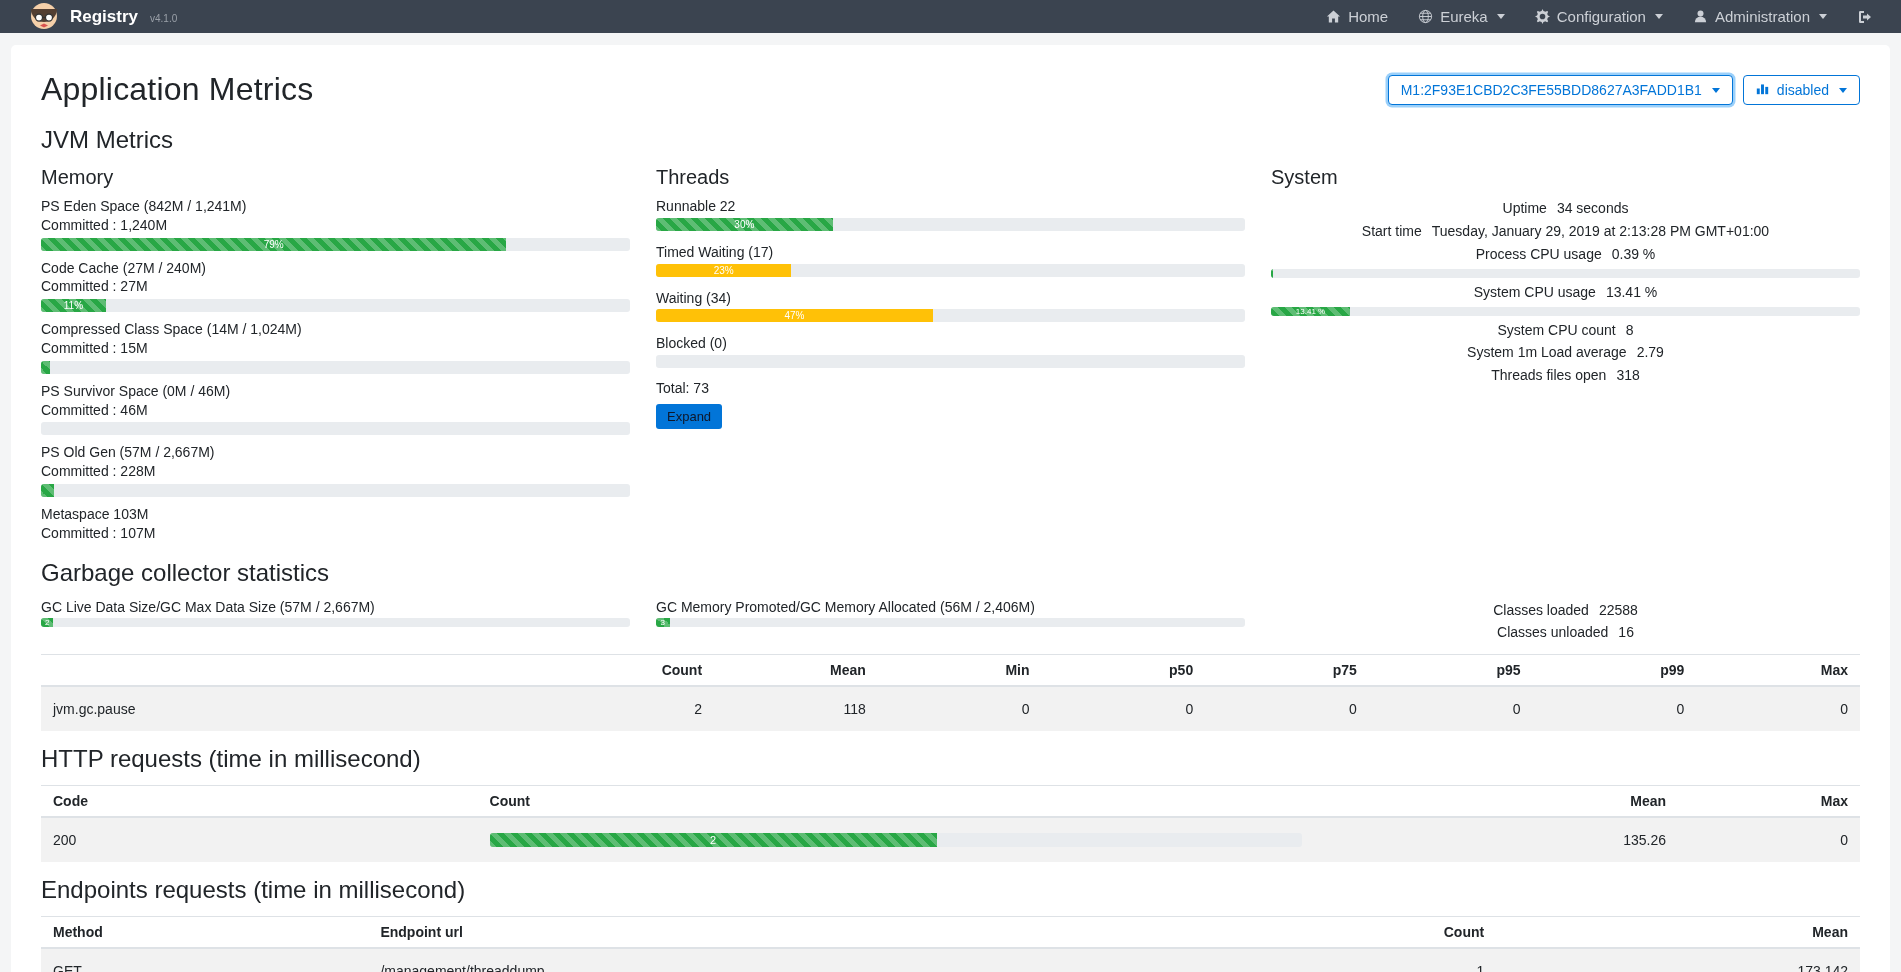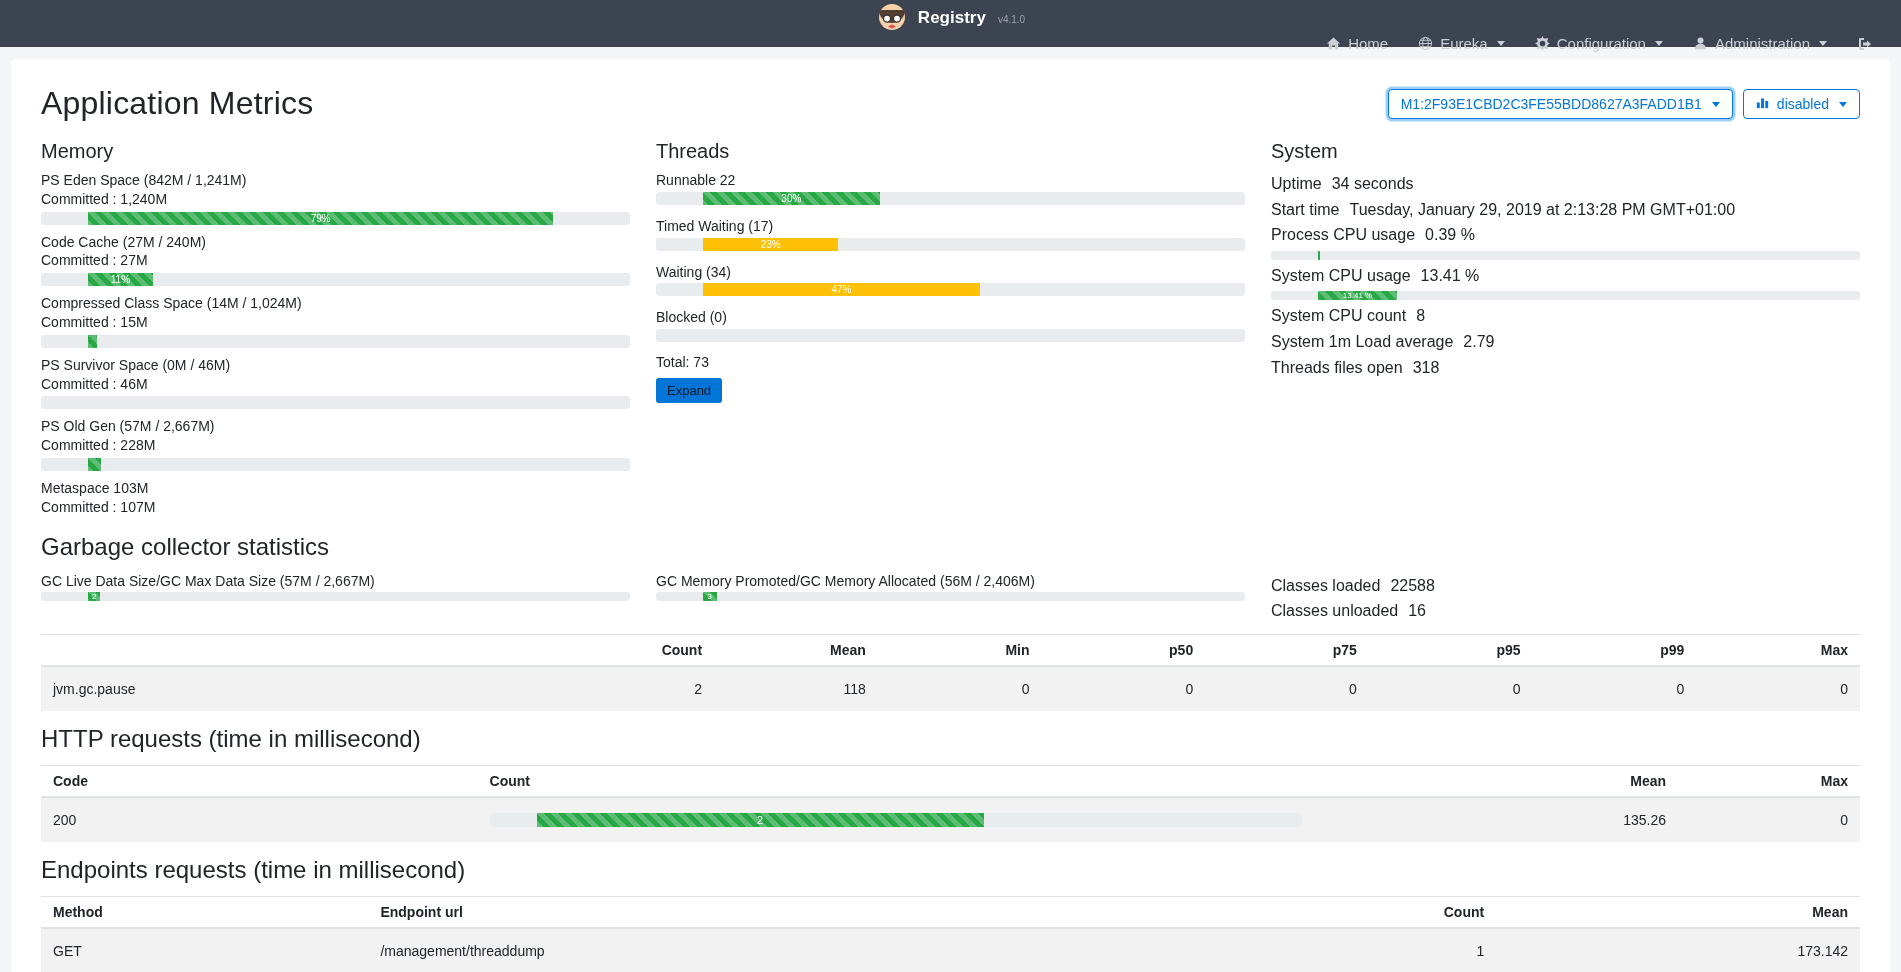--- a/index.html
+++ b/index.html
@@ -4,21 +4,21 @@
 <style>
   :root{
     --success:#28a745; --warning:#ffc107; --primary:#0275d8;
     --navbar_bg:#3b4450; --navbar_text:#ccd0d6; --track:#e9ecef;
   }
   *{box-sizing:border-box;margin:0;padding:0;}
   html,body{width:1901px;height:972px;overflow:hidden;}
   body{background:#f4f5f6;font-family:"Liberation Sans",sans-serif;color:#212529;font-size:14px;}
 
   
-  .navbar{height:47px;background:var(--navbar_bg);display:flex;align-items:center;padding:0 28px;flex-direction:column;}
+  .navbar{height:33px;background:var(--navbar_bg);display:flex;align-items:center;padding:0 28px;}
   .brand{display:flex;align-items:center;gap:10px;cursor:pointer;text-decoration:none;}
   .brand-name{color:#fff;font-weight:700;font-size:17px;}
   .brand-version{color:#9aa0a8;font-size:10px;margin-left:2px;margin-top:4px;}
   .nav-right{margin-left:auto;display:flex;align-items:center;gap:30px;font-size:15px;}
   .nav-item{color:var(--navbar_text);display:inline-flex;align-items:center;gap:7px;cursor:pointer;text-decoration:none;}
   .nav-item svg{display:block;}
   .caret{display:inline-block;width:0;height:0;border-left:4px solid transparent;border-right:4px solid transparent;border-top:5px solid currentColor;margin-left:2px;}
 
   
   .card{margin:12px 11px 0;background:#fff;border-radius:5px;padding:26px 30px 40px;min-height:1200px;}
@@ -35,33 +35,33 @@
 
   
   .progress{background:var(--track);border-radius:3px;overflow:hidden;height:13px;}
   .progress.thin{height:9px;}
   .progress.http-bar{height:14px;}
   .progress-fill{height:100%;background:var(--success);color:#fff;font-size:10px;
     display:flex;align-items:center;justify-content:center;white-space:nowrap;}
   .progress.thin .progress-fill{font-size:8px;}
   .progress.http-bar .progress-fill{font-size:11px;}
   .progress-fill.warning{background:var(--warning);}
-  .striped{background-image:linear-gradient(45deg,rgba(255,255,255,.25) 25%,transparent 25%,transparent 50%,rgba(255,255,255,.25) 50%,rgba(255,255,255,.25) 75%,transparent 75%,transparent);background-size:14px 14px;margin-left:47px;}
+  .striped{background-image:linear-gradient(45deg,rgba(255,255,255,.25) 25%,transparent 25%,transparent 50%,rgba(255,255,255,.25) 50%,rgba(255,255,255,.25) 75%,transparent 75%,transparent);background-size:14px 14px;}
 
   
   .metric{margin-bottom:2px;}
   .metric-line{font-size:14px;line-height:1.2;padding:1px 0;}
   .metric .progress{margin:3px 0 8px;}
   .thread-item .metric-line{margin-bottom:2px;}
   .thread-item .progress{margin:2px 0 12px;}
   .total-line{font-size:14px;margin:4px 0 8px;}
   .btn-primary{background:var(--primary);color:#0f172a;border:none;border-radius:3px;padding:5px 11px;
     font-size:13px;cursor:pointer;font-family:"Liberation Sans",sans-serif;}
 
-  .sysrow{display:flex;justify-content:flex-start;font-size:16px;padding:2px 0;line-height:1.35;gap:10px;}
+  .sysrow{display:flex;justify-content:center;font-size:14px;padding:2px 0;line-height:1.35;gap:10px;}
   .sysrow .val{text-align:right;white-space:nowrap;}
   .sysbar{margin:3px 0;}
 
   
   table{width:100%;border-collapse:collapse;font-size:14px;margin-bottom:6px;}
   th,td{padding:7px 12px;border-top:1px solid #dee2e6;text-align:left;}
   td{padding:14px 12px;}
   thead th{border-bottom:2px solid #dee2e6;font-weight:700;}
   tbody tr:nth-child(odd){background:#f2f2f2;}
   .ta-r{text-align:right;}
@@ -151,20 +151,21 @@
               <rect x="1" y="8" width="3.6" height="7"></rect>
               <rect x="6.2" y="3" width="3.6" height="12"></rect>
               <rect x="11.4" y="6" width="3.6" height="9"></rect>
             </svg></span>
         <span>disabled</span>
         <span class="caret"></span>
       </button>
     </div>
   </div>
 
+  <h2 class="section-heading" style="margin-top:0">JVM Metrics</h2>
 
   <div class="grid3">
 
     <section>
       <h3 class="col-heading">Memory</h3>
 
       <div class="metric">
         <div class="metric-line">PS Eden Space (842M / 1,241M)</div>
         <div class="metric-line">Committed : 1,240M</div>
         <div class="progress">

